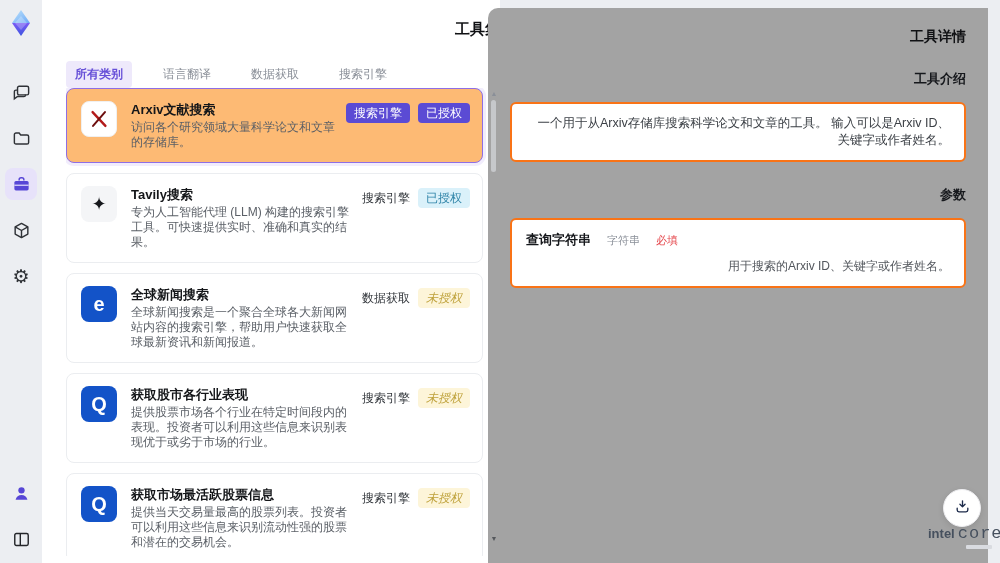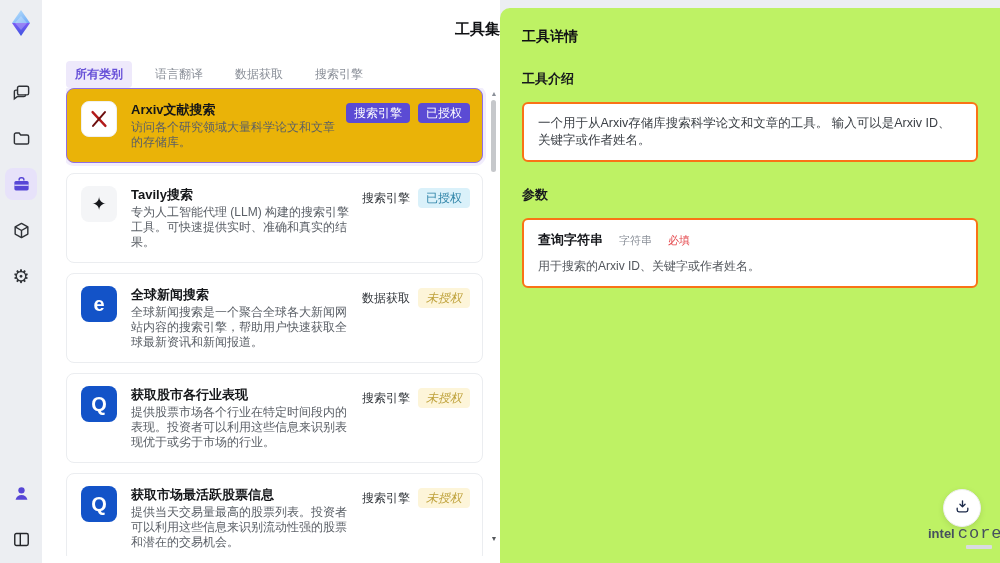--- a/index.html
+++ b/index.html
@@ -22,36 +22,36 @@
   }
   .rail-icon svg { display:block; }
   .rail-icon.active { background:#e7e2fa; }
   .rail-spacer { flex:1; }
 
   
   .main {
     position:absolute; left:42px; top:0; width:458px; height:563px; background:#ffffff;
   }
   .page-title { font-size:15px; font-weight:bold; color:#101114; padding:20px 0 0 24px;text-align:right; }
-  .tabs { display:flex; align-items:flex-start; gap:14px; padding:22px 0 0 24px; }
+  .tabs { display:flex; align-items:flex-start; gap:22px; padding:22px 0 0 24px; }
   .tab {
     font-size:12px; color:#8a8f98; padding:5px 9px; border-radius:4px; cursor:pointer; white-space:nowrap;
   }
   .tab.active { background:#eee9fb; color:#6750d8; font-weight:bold; }
 
   .tool-list {
     position:absolute; left:24px; right:14px; top:88px; bottom:7px; overflow:hidden;
   }
   .tool-card {
     position:relative; display:flex; align-items:flex-start;
     border:1px solid #ebedf0; border-radius:8px; background:#fff;
     padding:12px 12px 12px 14px; margin-bottom:10px; width:417px; cursor:pointer;
   }
   .tool-card.selected {
-    background:#eab308; border:1.5px solid #8f6ee4;
+    background:#fdba74; border:1.5px solid #8f6ee4;
     box-shadow:0 0 0 3px rgba(143,110,228,.12);
   }
   .tool-icon {
     width:36px; height:36px; border-radius:8px; flex-shrink:0;
     display:flex; align-items:center; justify-content:center;
     background:#f4f5f7; font-weight:bold; overflow:hidden;
   }
   .tool-icon.white { background:#fff; border:1px solid #f0f0f0; }
   .tool-icon.blue { background:#1353c8; color:#fff; font-size:20px; }
   .tool-icon .glyph-star { font-size:18px; color:#16181c; }
@@ -69,22 +69,22 @@
 
   
   .scrollbar { position:absolute; right:2px; top:88px; bottom:18px; width:8px; z-index:6; }
   .sb-arrow { position:absolute; left:0; width:8px; font-size:7px; color:#8a8f98; text-align:center; line-height:8px; cursor:pointer; }
   .sb-arrow.up { top:2px; }
   .sb-arrow.down { bottom:2px; color:#55585c; }
   .sb-thumb { position:absolute; left:1px; top:12px; width:5px; height:72px; border-radius:3px; background:#c6c8cb; cursor:pointer; }
 
   
   .detail {
-    position:absolute; left:500px; top:8px; width:500px; height:555px;
-    background:#bef264; border-radius:10px 0 0 0; padding:20px 22px 0 22px;
+    position:absolute; left:488px; top:8px; width:500px; height:555px;
+    background:#a3a3a3; border-radius:10px 0 0 0; padding:20px 22px 0 22px;text-align:right;
   }
   .detail-title { font-size:14px; font-weight:bold; color:#101114; margin-bottom:24px; }
   .section-h { font-size:13px; font-weight:bold; color:#16181c; margin-bottom:14px; }
   .white-box {
     background:#fff; border:2px solid #f97316; border-radius:6px;
     padding:11px 14px; margin-bottom:24px;
   }
   .intro-text { font-size:12.5px; color:#3c4046; line-height:17px; }
   .param-head { display:flex; align-items:baseline; gap:16px; margin-bottom:9px; }
   .param-name { font-size:13px; font-weight:bold; color:#16181c; }

